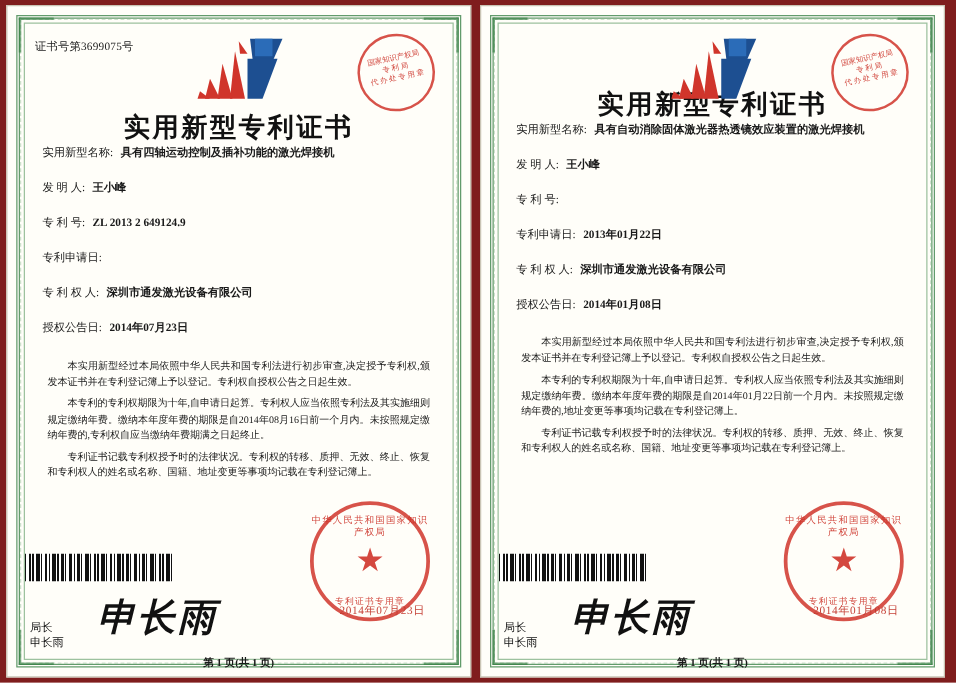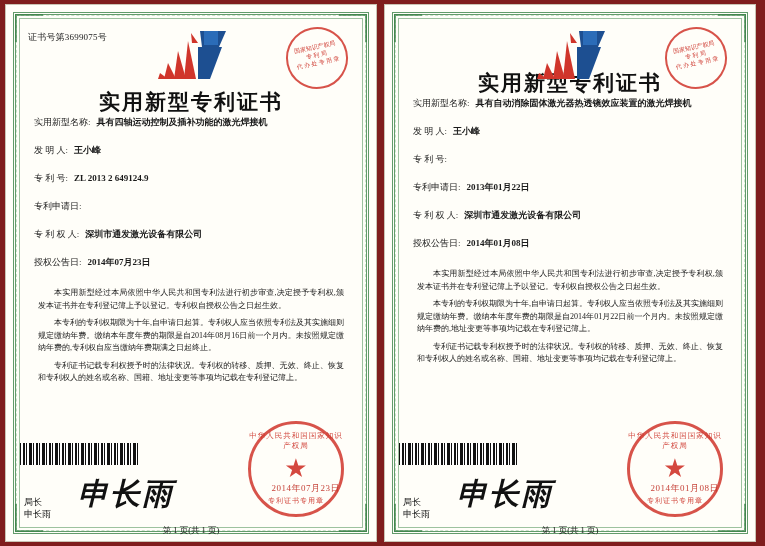--- a/index.html
+++ b/index.html
@@ -177,21 +177,21 @@
     font-family: "Liberation Serif", serif;
     color: #111;
     letter-spacing: 2px;
     font-style: italic;
     font-weight: bold;
   }
   
   .stamp-main {
     position: absolute;
     right: 32px;
-    bottom: 24px;
+    bottom: 44px;
     width: 96px;
     height: 96px;
   }
   .stamp-main .ring-out {
     position: absolute;
     inset: 0;
     border: 3px solid #d0352b;
     border-radius: 50%;
     opacity: 0.85;
   }
@@ -226,20 +226,21 @@
     letter-spacing: 0.5px;
     opacity: 0.95;
   }
   .footer {
     position: absolute;
     left: 0; right: 0;
     bottom: 4px;
     text-align: center;
     font-size: 8.5px;
     color: #1a1a1a;
+    font-weight: bold;
   }
 </style>
 </head>
 <body>
 
 <div class="page">
 
   <div class="cert">
     <div class="frame-outer"></div>
     <div class="frame-deco"></div>

